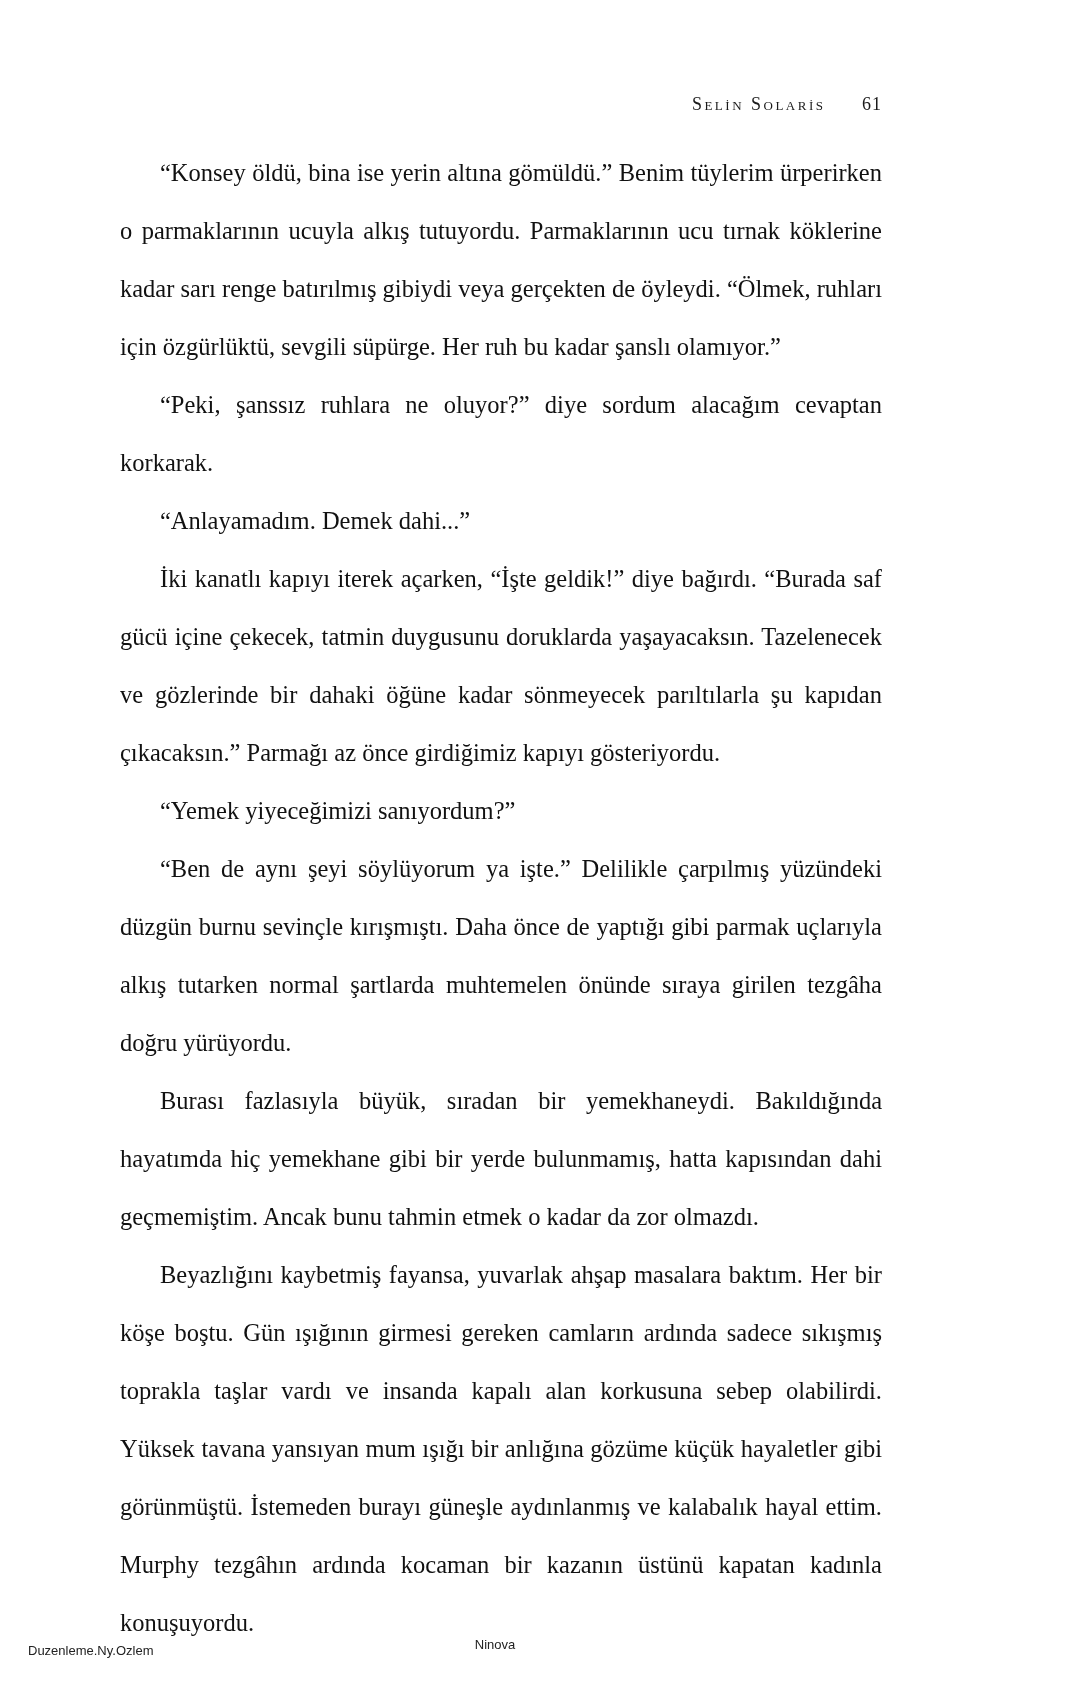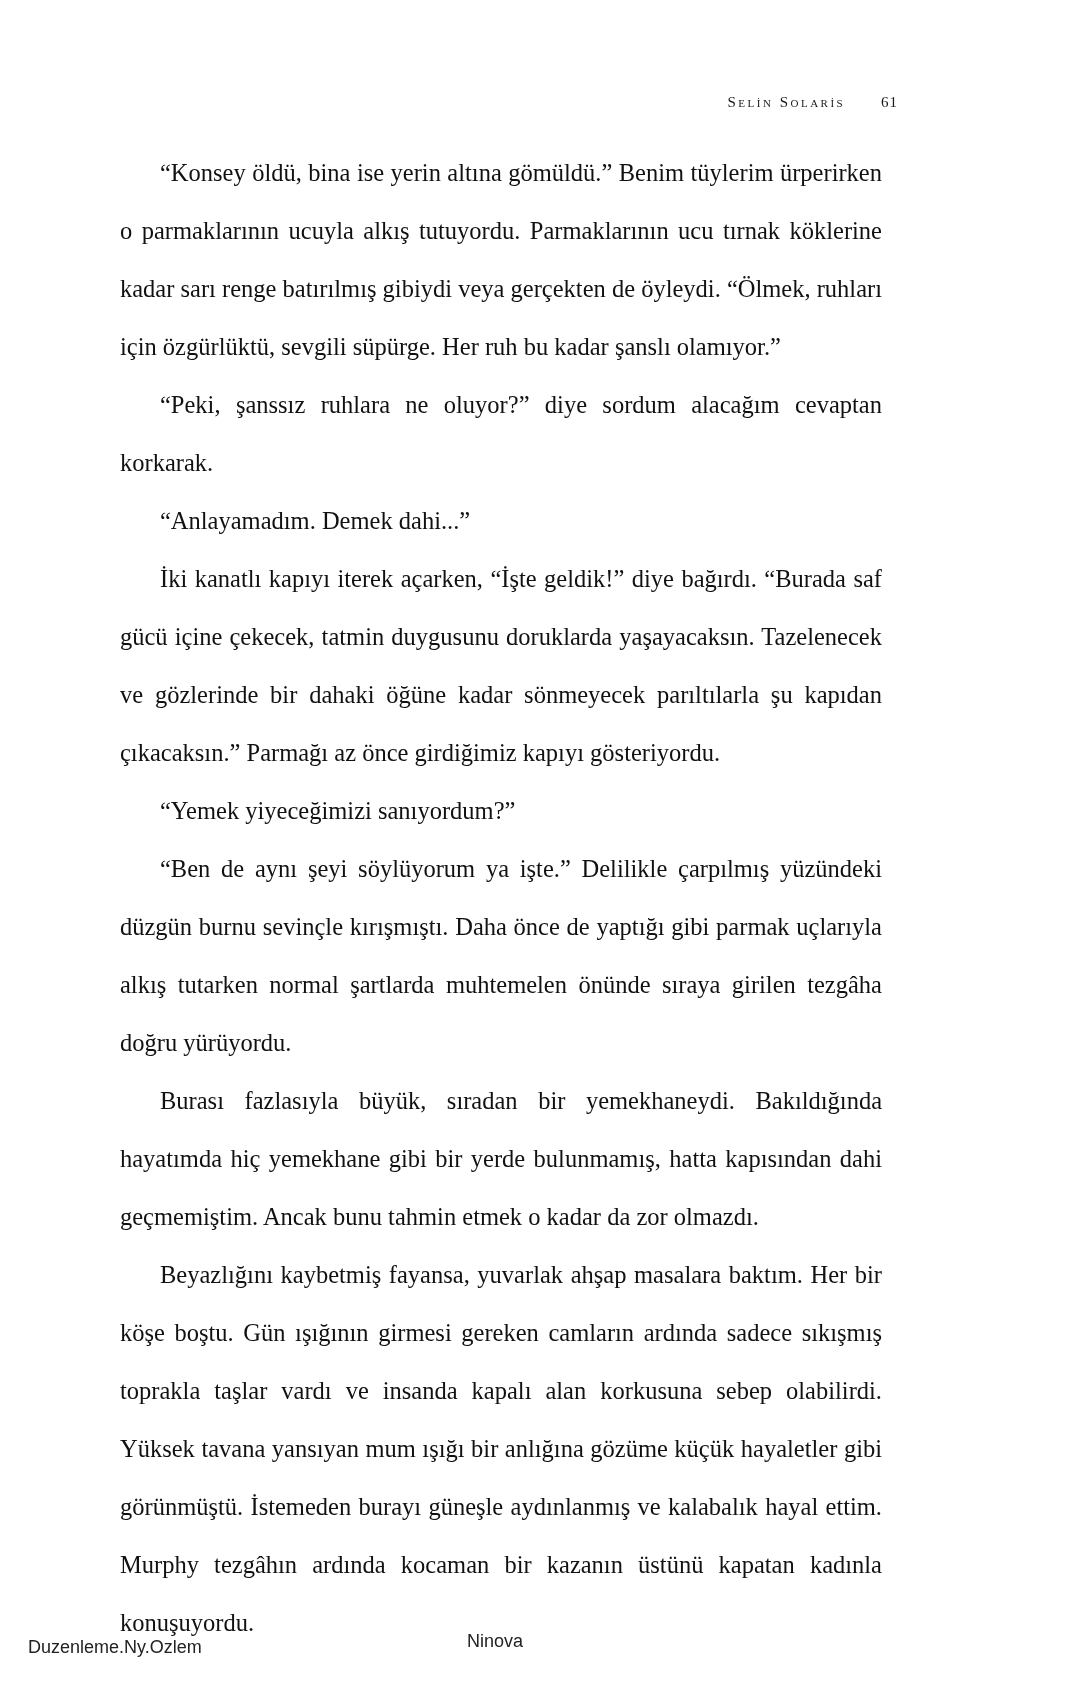--- a/index.html
+++ b/index.html
@@ -16,23 +16,23 @@
     overflow: hidden;
   }
   .page {
     position: absolute;
     inset: 0;
   }
   .page-header {
     position: absolute;
     top: 94px;
     left: 120px;
-    right: 182px;
+    right: 198px;
     text-align: right;
-    font-size: 15px;
+    font-size: 18px;
     letter-spacing: 2px;
     color: #1a1a1a;
     white-space: nowrap;
   }
   .running-title {
     font-variant: small-caps;
     letter-spacing: 2.5px;
   }
   .page-number {
     margin-left: 30px;
@@ -52,21 +52,21 @@
     margin: 0;
     text-indent: 40px;
   }
   .page-footer {
     position: absolute;
     left: 0;
     right: 0;
     bottom: 0;
     height: 80px;
     font-family: "Liberation Sans", sans-serif;
-    font-size: 18px;
+    font-size: 13px;
     color: #222222;
   }
   .footer-left {
     position: absolute;
     left: 28px;
     bottom: 46px;
   }
   .footer-center {
     position: absolute;
     left: 0;

